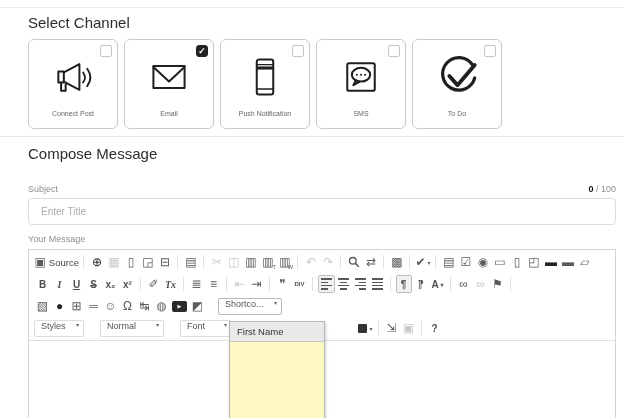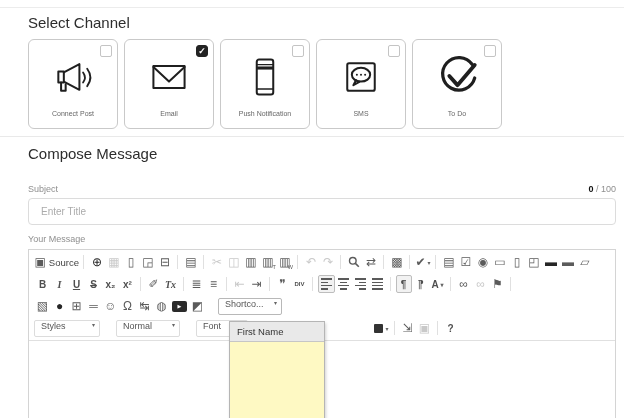--- a/index.html
+++ b/index.html
@@ -391,21 +391,21 @@
           <span class="yt">▶</span>
           <span class="tbtn">
             <b>◩</b>
           </span>
           <span class="combo sc" style="width: 64px;">
             <span>Shortco...</span>
             <b class="caret">▾</b>
           </span>
         </div>
         <div class="tb-row">
-          <span class="combo" style="width: 66px;">
+          <span class="combo" style="width: 50px;">
             <span>Styles</span>
             <b class="caret">▾</b>
           </span>
           <span class="combo" style="width: 64px;">
             <span>Normal</span>
             <b class="caret">▾</b>
           </span>
           <span class="combo" style="width: 52px;">
             <span>Font</span>
             <b class="caret">▾</b>

